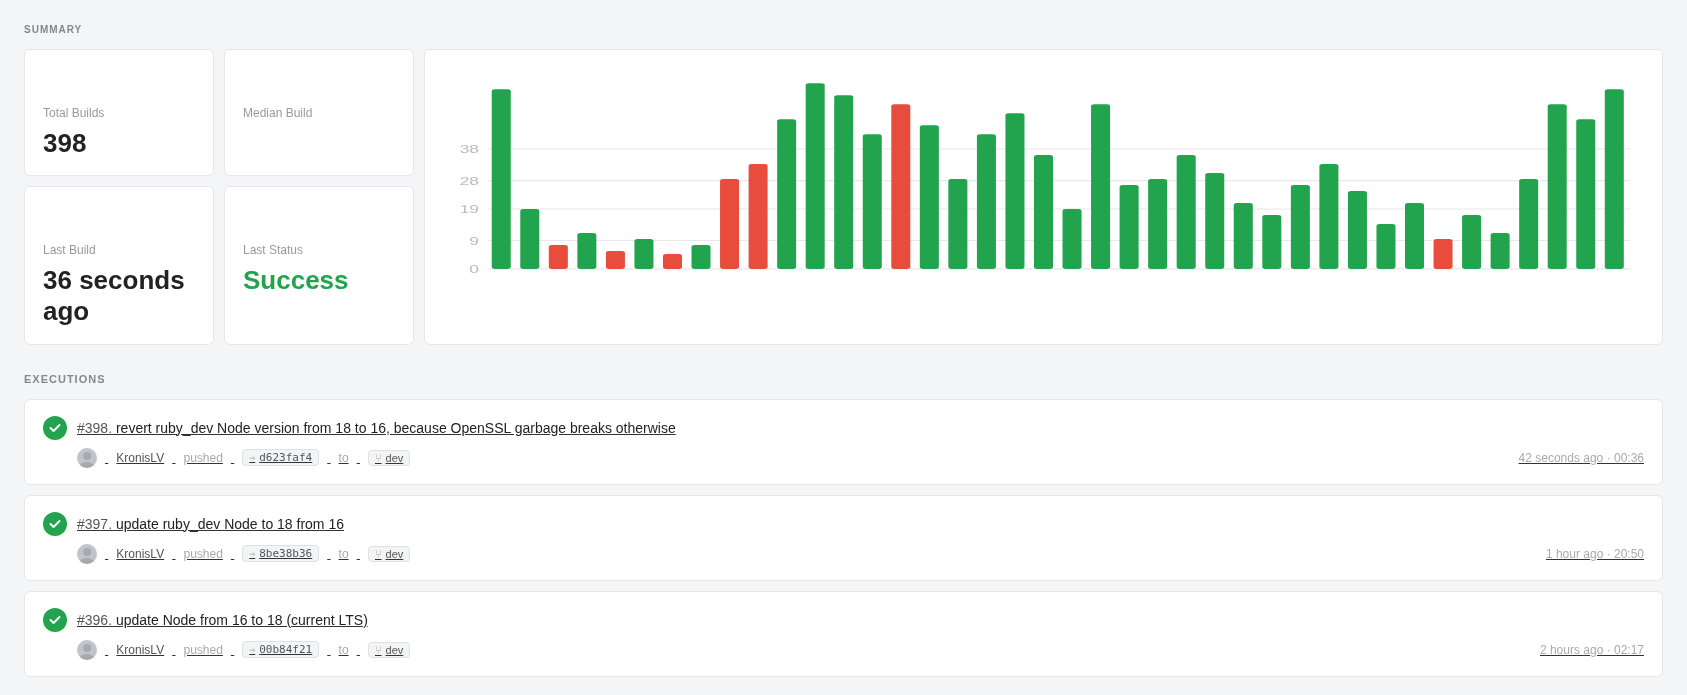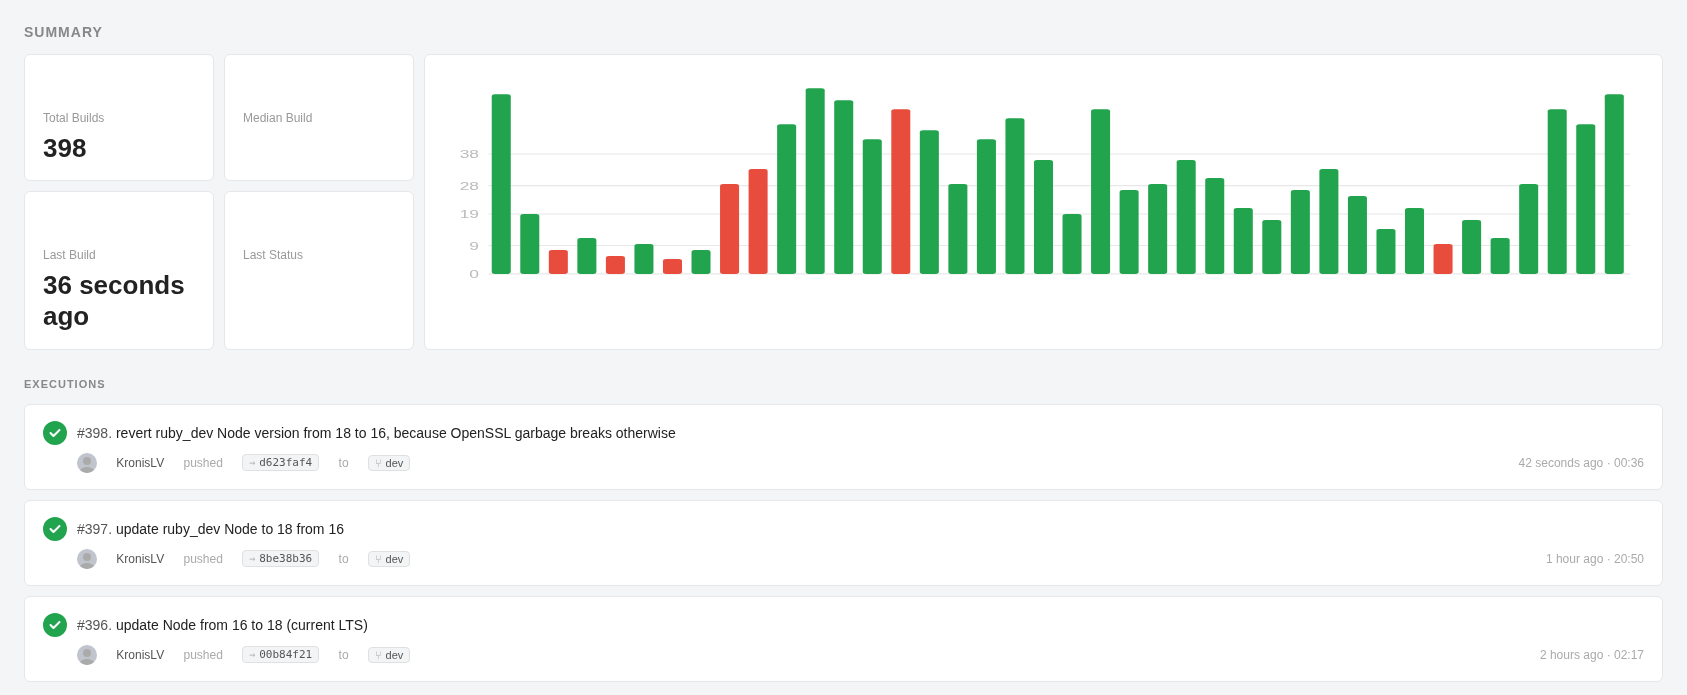--- a/index.html
+++ b/index.html
@@ -3,21 +3,21 @@
   <meta charset="utf-8">
   <style>
     * { box-sizing: border-box; margin: 0; padding: 0; }
     body {
       background: #f4f5f7;
       font-family: -apple-system, BlinkMacSystemFont, 'Segoe UI', sans-serif;
       color: #333;
       padding: 24px;
     }
     .section-title {
-      font-size: 14px;
+      font-size: 10px;
       font-weight: 700;
       letter-spacing: 1px;
       color: #888;
       margin-bottom: 14px;
     }
     .summary-grid {
       display: grid;
       grid-template-columns: 190px 190px 1fr;
       grid-template-rows: auto auto;
       gap: 10px;
@@ -71,20 +71,21 @@
       letter-spacing: 1px;
       color: #888;
       margin-bottom: 14px;
     }
     .execution-card {
       background: #fff;
       border: 1px solid #e5e7eb;
       border-radius: 6px;
       padding: 16px 18px;
       margin-bottom: 10px;
+      text-decoration: underline;
     }
     .execution-top {
       display: flex;
       align-items: center;
       gap: 10px;
       margin-bottom: 8px;
     }
     .status-icon {
       width: 24px;
       height: 24px;
@@ -177,20 +178,21 @@
       <div class="label">Median Build</div>
     </div>
 
     <div class="stat-card">
       <div class="label">Last Build</div>
       <div class="value">36 seconds ago</div>
     </div>
 
     <div class="stat-card">
       <div class="label">Last Status</div>
+      <div class="value success">Success</div>
     </div>
 
     <div class="chart-card">
       <div class="chart-inner">
         <svg class="chart-svg" id="bar-chart" viewBox="0 0 760 205" preserveAspectRatio="none">
             <line x1="30" x2="750" y1="200" y2="200" stroke="#e8e8e8" stroke-width="1"></line>
             <text x="24" y="204" text-anchor="end" font-size="11" fill="#bbb">0</text>
             <line x1="30" x2="750" y1="172.30769230769232" y2="172.30769230769232" stroke="#e8e8e8" stroke-width="1"></line>
             <text x="24" y="176.30769230769232" text-anchor="end" font-size="11" fill="#bbb">9</text>
             <line x1="30" x2="750" y1="141.53846153846155" y2="141.53846153846155" stroke="#e8e8e8" stroke-width="1"></line>

